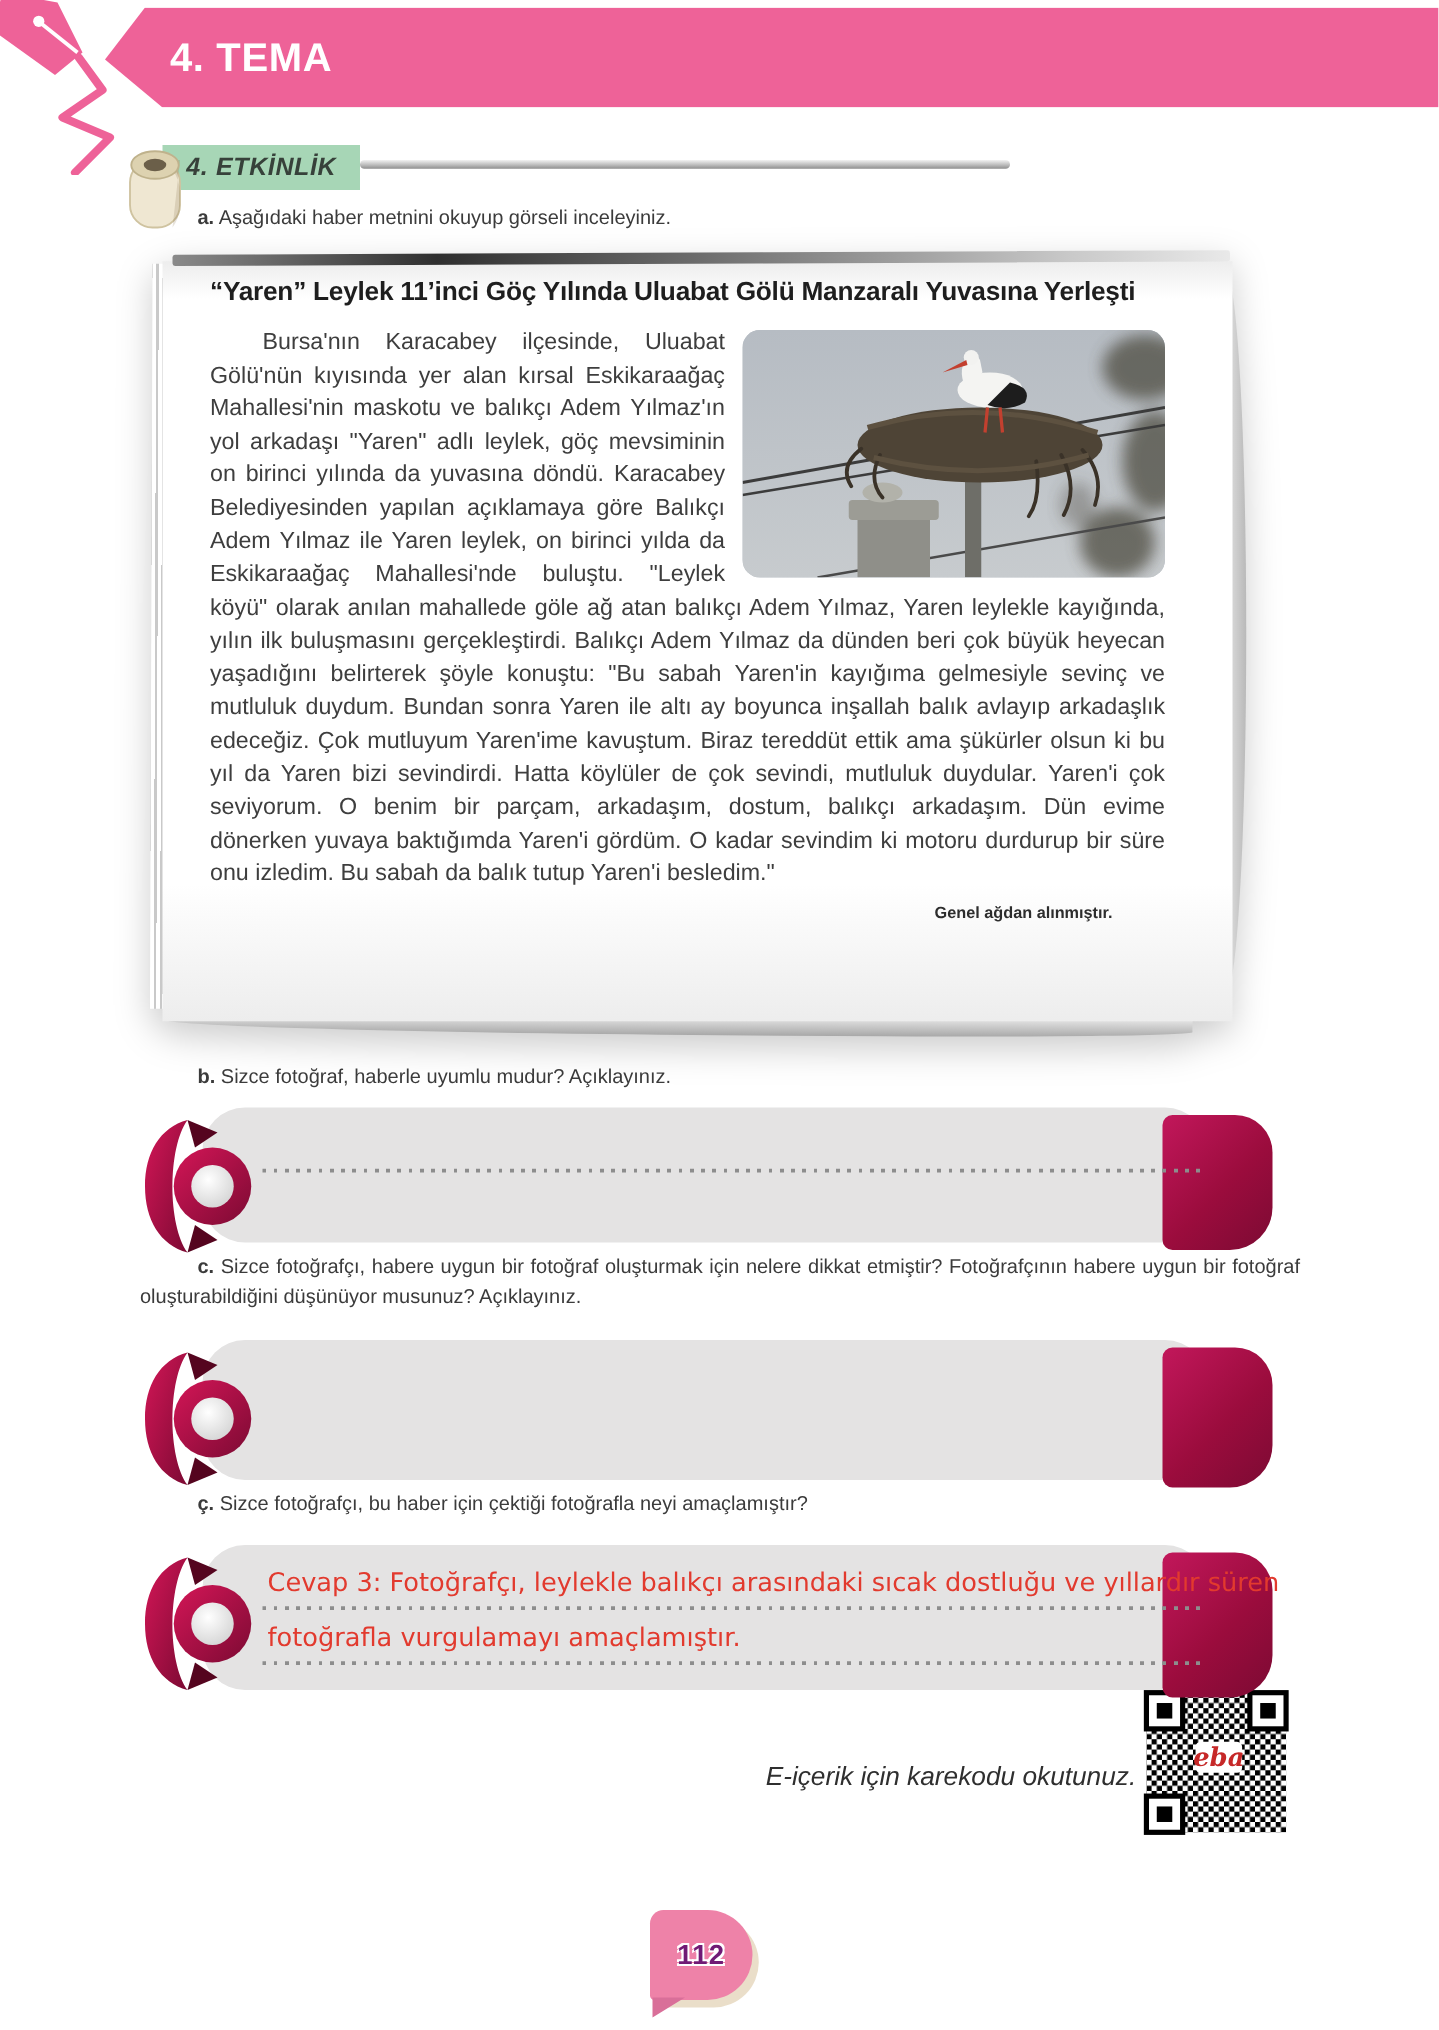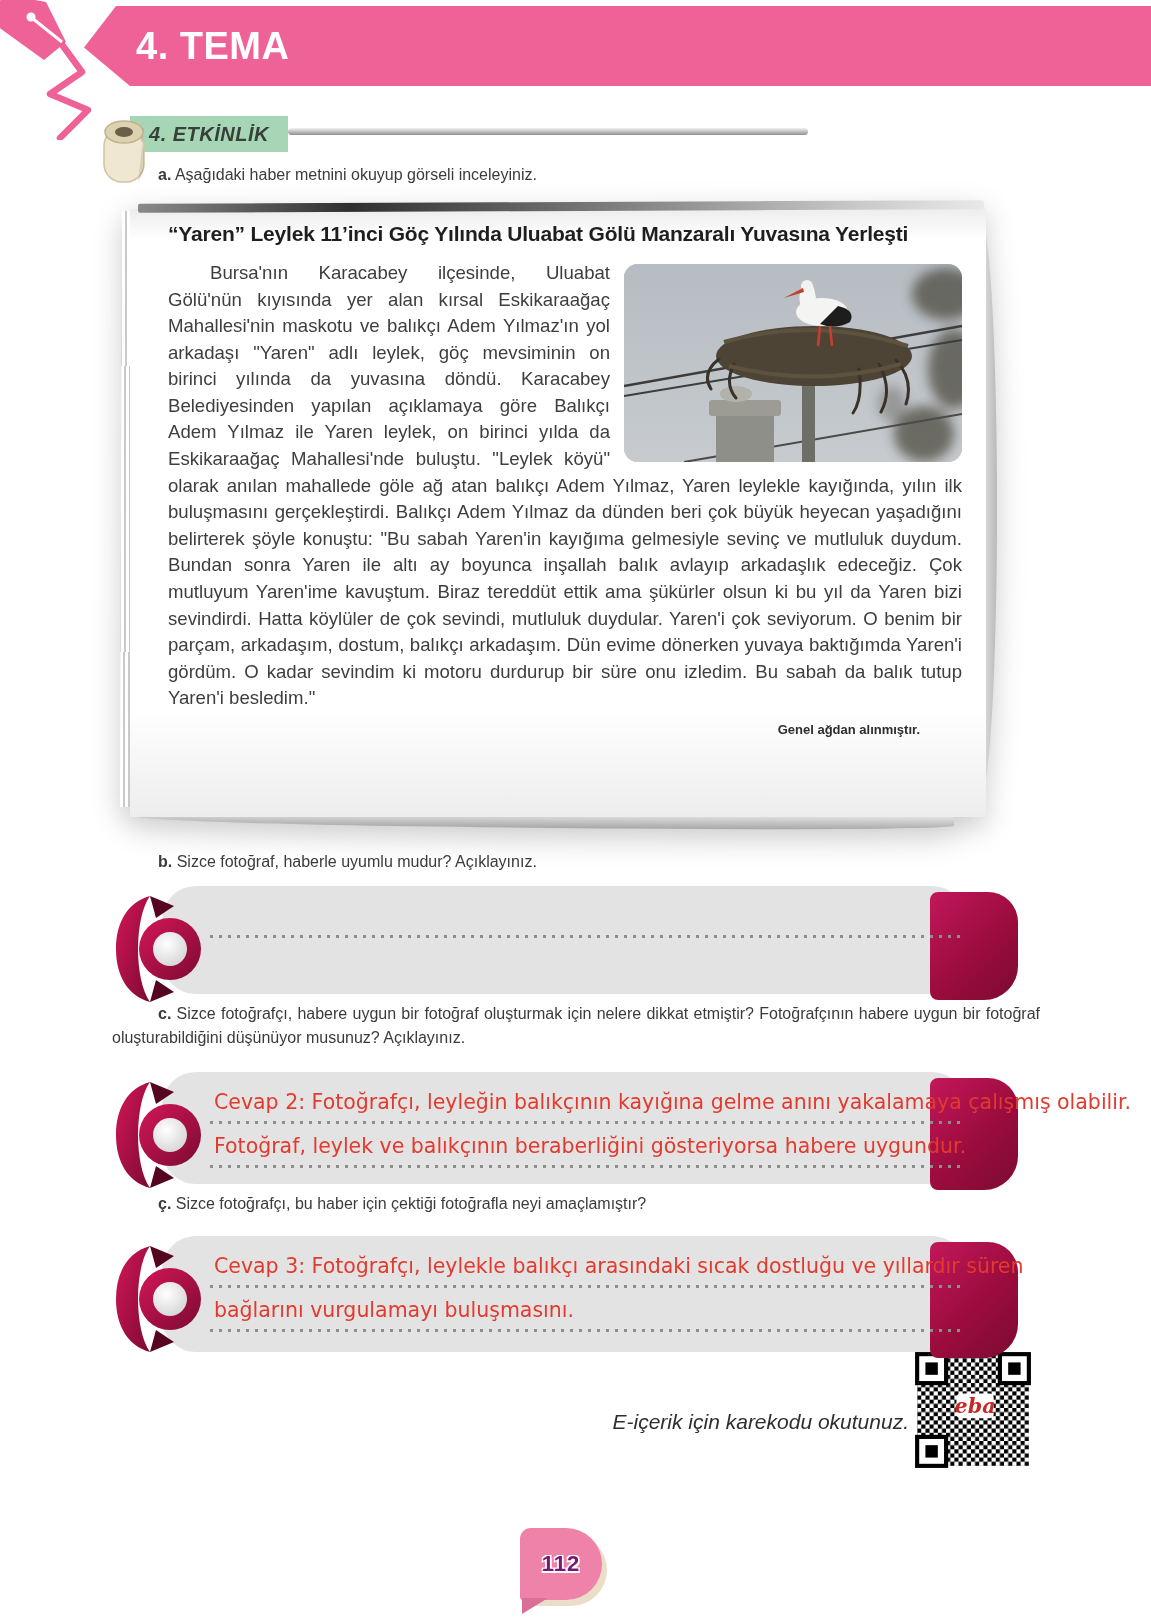--- a/index.html
+++ b/index.html
@@ -11,21 +11,21 @@
   }
 
   
   .banner {
     position:absolute; left:84px; top:6px; right:0; height:80px;
     background:#ee6298;
     clip-path:polygon(32px 0, 100% 0, 100% 100%, 46px 100%, 0 52%);
     display:flex; align-items:center;
   }
   .banner .title {
-    color:#ffffff; font-size:38px; font-weight:bold; letter-spacing:.5px;
+    color:#ffffff; font-size:32px; font-weight:bold; letter-spacing:.5px;
     padding-left:52px;
   }
   .pen-svg { position:absolute; left:0; top:0; width:120px; height:140px; }
 
   
   .activity-tag {
     position:absolute; left:130px; top:116px; width:158px; height:36px;
     background:#a7d6b6; display:flex; align-items:center; justify-content:center;
   }
   .activity-tag .lbl { font-size:20px; font-weight:bold; color:#37413a; letter-spacing:.5px;font-style:italic; }
@@ -65,21 +65,21 @@
     border-radius:0 70% 70% 0 / 0 50% 50% 0;
   }
   .news-bottom{
     position:absolute; bottom:-7px; left:6px; right:34px; height:16px;
     background:linear-gradient(180deg,#ececec,#a8a8a8);
     border-radius:0 0 30% 60%; transform:rotate(.35deg);
   }
   .sheet{
     position:absolute; inset:6px 2px 4px 4px;
     background:linear-gradient(180deg,#ededed 0%,#ffffff 5%,#ffffff 82%,#ededed 100%);
-    padding:13px 24px 0 38px;
+    padding:13px 54px 0 38px;
   }
   .headline{ font-size:21px; font-weight:bold; color:#1e1e1e; letter-spacing:-.2px; white-space:nowrap; }
   .article-flow{ margin-top:14px; }
   .photo-float{
     float:right; width:338px; height:198px; margin:4px 0 8px 14px;
     border-radius:14px; overflow:hidden; background:#b9bfc5;
   }
   .photo-float svg{ display:block; }
   .body-text{
     display:block; font-size:18.6px; line-height:1.43; text-align:justify; color:#3e3e3e;
@@ -260,41 +260,37 @@
   <div class="answer-box ab-2">
     <div class="ab-tab"></div>
     <div class="ab-gray"></div>
     <svg class="ribbon-svg" viewBox="0 0 118 118">
       <path d="M46 6 C 24 12, 12 32, 12 59 C 12 86, 24 106, 46 112 C 30 90, 30 28, 46 6 Z" fill="url(#crim)"></path>
       <path d="M46 6 L70 16 L52 28 Z" fill="#55051f"></path>
       <path d="M46 112 L70 102 L52 90 Z" fill="#55051f"></path>
       <circle cx="66" cy="59" r="31" fill="url(#crim)"></circle>
       <circle cx="66" cy="59" r="17" fill="url(#hole)"></circle>
     </svg>
-    <div class="ab-lines">
-      <div class="ans-line">Cevap 2: Fotoğrafçı, leyleğin balıkçının kayığına gelme anını yakalamaya çalışmış olabilir.</div>
-      <div class="ans-line">Fotoğraf, leylek ve balıkçının beraberliğini gösteriyorsa habere uygundur.</div>
-    </div>
   </div>
 
   <p class="task task-cc"><b>ç.</b><span> Sizce fotoğrafçı, bu haber için çektiği fotoğrafla neyi amaçlamıştır?</span></p>
 
   <div class="answer-box ab-3">
     <div class="ab-tab"></div>
     <div class="ab-gray"></div>
     <svg class="ribbon-svg" viewBox="0 0 118 118">
       <path d="M46 6 C 24 12, 12 32, 12 59 C 12 86, 24 106, 46 112 C 30 90, 30 28, 46 6 Z" fill="url(#crim)"></path>
       <path d="M46 6 L70 16 L52 28 Z" fill="#55051f"></path>
       <path d="M46 112 L70 102 L52 90 Z" fill="#55051f"></path>
       <circle cx="66" cy="59" r="31" fill="url(#crim)"></circle>
       <circle cx="66" cy="59" r="17" fill="url(#hole)"></circle>
     </svg>
     <div class="ab-lines">
       <div class="ans-line">Cevap 3: Fotoğrafçı, leylekle balıkçı arasındaki sıcak dostluğu ve yıllardır süren</div>
-      <div class="ans-line">bağlarını vurgulamayı buluşmasını.</div>
+      <div class="ans-line">fotoğrafla vurgulamayı amaçlamıştır.</div>
     </div>
   </div>
 
   <div class="qr-caption">E-içerik için karekodu okutunuz.</div>
   <svg class="qr-svg" viewBox="0 0 29 29">
     <defs>
       <pattern id="qrp" width="2" height="2" patternUnits="userSpaceOnUse">
         <rect width="1" height="1" fill="#000"></rect>
           <rect x="1" y="1" width="1" height="1" fill="#000"></rect>
       </pattern>

